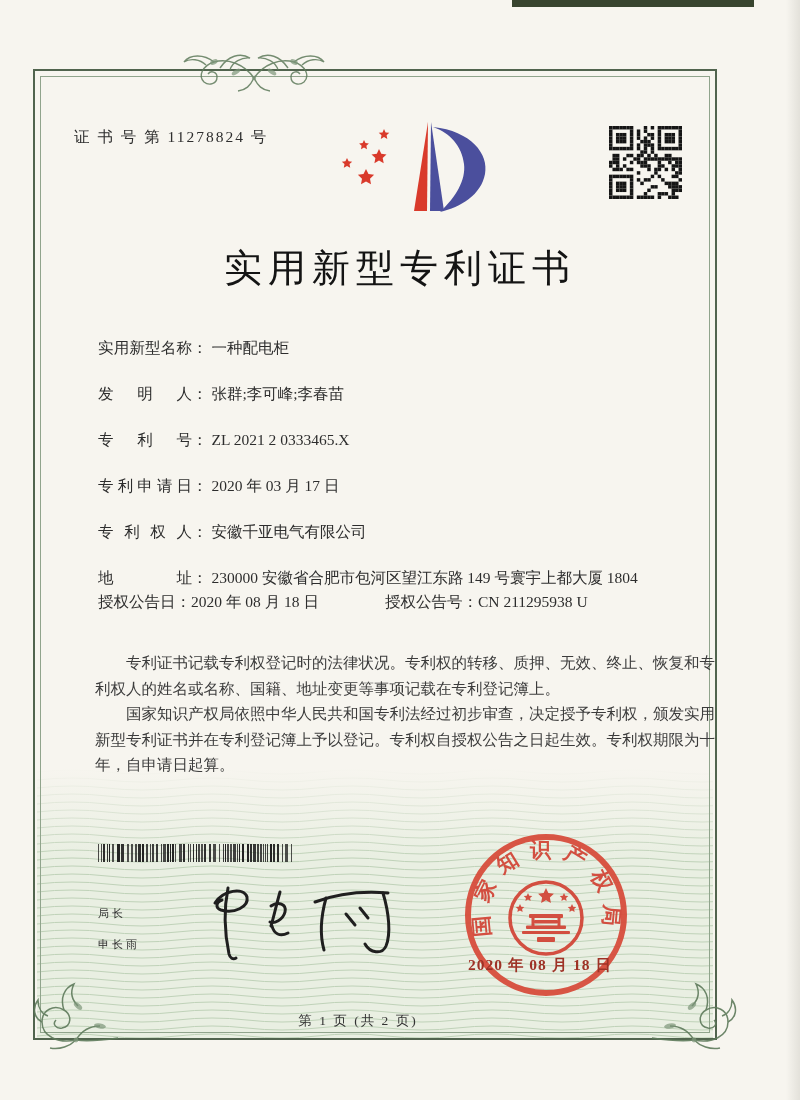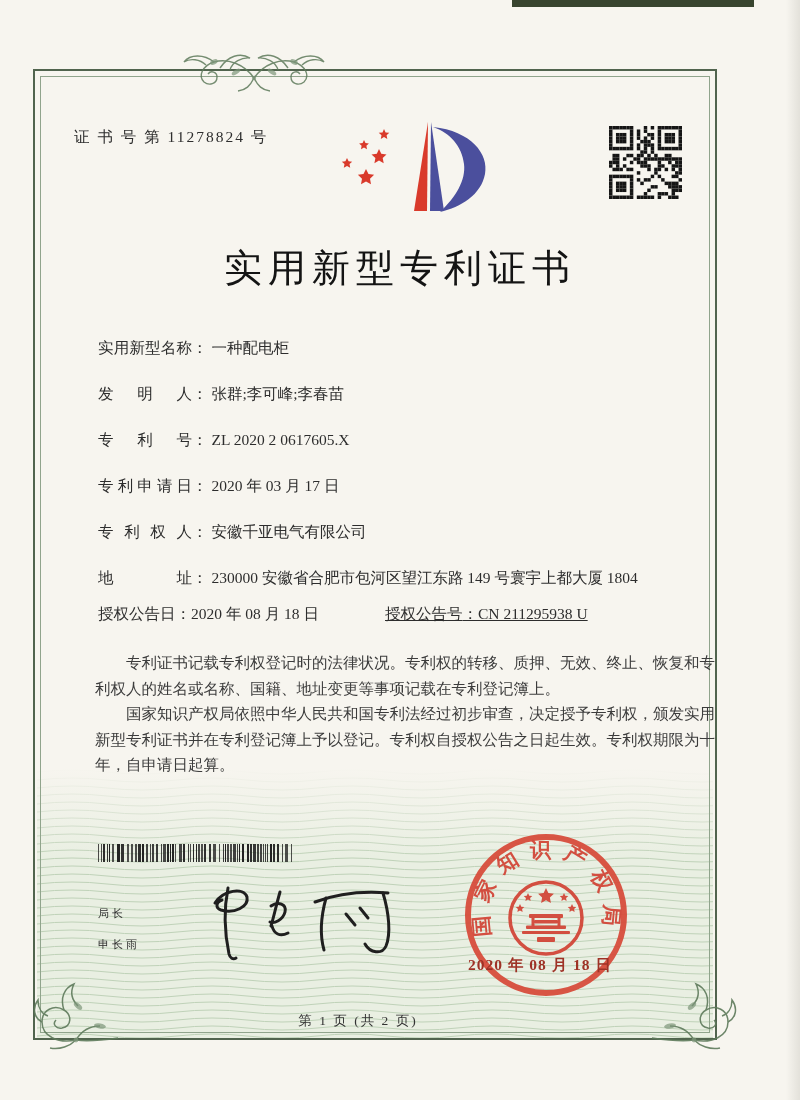--- a/index.html
+++ b/index.html
@@ -22,23 +22,23 @@
   .logo{position:absolute;left:335px;top:118px;}
   .qr{position:absolute;left:609px;top:126px;}
 
   .title{position:absolute;left:0;top:243px;width:800px;text-align:center;font-size:38px;font-weight:400;color:#141414;letter-spacing:6px;margin:0;}
 
   .fields{position:absolute;left:98px;top:338px;width:610px;font-size:15.5px;color:#2d2d2d;}
   .frow{line-height:20px;margin-bottom:26px;position:relative;}
   .frow .lbl{display:inline-block;width:94px;text-align:justify;text-align-last:justify;vertical-align:top;}
   .frow .col{display:inline-block;vertical-align:top;margin-right:4px;}
   .frow .val{display:inline-block;vertical-align:top;max-width:486px;text-align:right;}
-  .frow.addr{margin-bottom:16px;}
+  .frow.addr{margin-bottom:4px;}
   .grant{position:relative;line-height:20px;}
-  .grant .pair2{position:absolute;left:287px;top:0;text-decoration:underline;}
+  .grant .pair2{position:absolute;left:287px;top:0;}
 
   .paras{position:absolute;left:95px;top:650px;width:620px;font-size:15.5px;line-height:25.5px;color:#3c3c3c;text-align:justify;}
   .paras p{margin:0;text-indent:2em;}
 
   .barcode{position:absolute;left:98px;top:844px;}
 
   .signer{position:absolute;left:98px;top:898px;font-size:11px;color:#2a2a2a;letter-spacing:3px;line-height:31px;}
   .sig{position:absolute;left:212px;top:878px;}
 
   .seal{position:absolute;left:457px;top:826px;opacity:.93;}
@@ -367,21 +367,21 @@
   <h1 class="title">实用新型专利证书</h1>
 
   <div class="fields">
     <div class="frow">
       <span class="lbl">实用新型名称</span><span class="col">：</span><span class="val">一种配电柜</span>
     </div>
     <div class="frow">
       <span class="lbl">发明人</span><span class="col">：</span><span class="val">张群;李可峰;李春苗</span>
     </div>
     <div class="frow">
-      <span class="lbl">专利号</span><span class="col">：</span><span class="val">ZL 2020 2 0617605.X</span>
+      <span class="lbl">专利号</span><span class="col">：</span><span class="val">ZL 2021 2 0333465.X</span>
     </div>
     <div class="frow">
       <span class="lbl">专利申请日</span><span class="col">：</span><span class="val">2020 年 03 月 17 日</span>
     </div>
     <div class="frow">
       <span class="lbl">专利权人</span><span class="col">：</span><span class="val">安徽千亚电气有限公司</span>
     </div>
     <div class="frow addr">
       <span class="lbl">地址</span><span class="col">：</span><span class="val" style="max-width:470px;">230000 安徽省合肥市包河区望江东路 149 号寰宇上都大厦 1804</span>
     </div>

